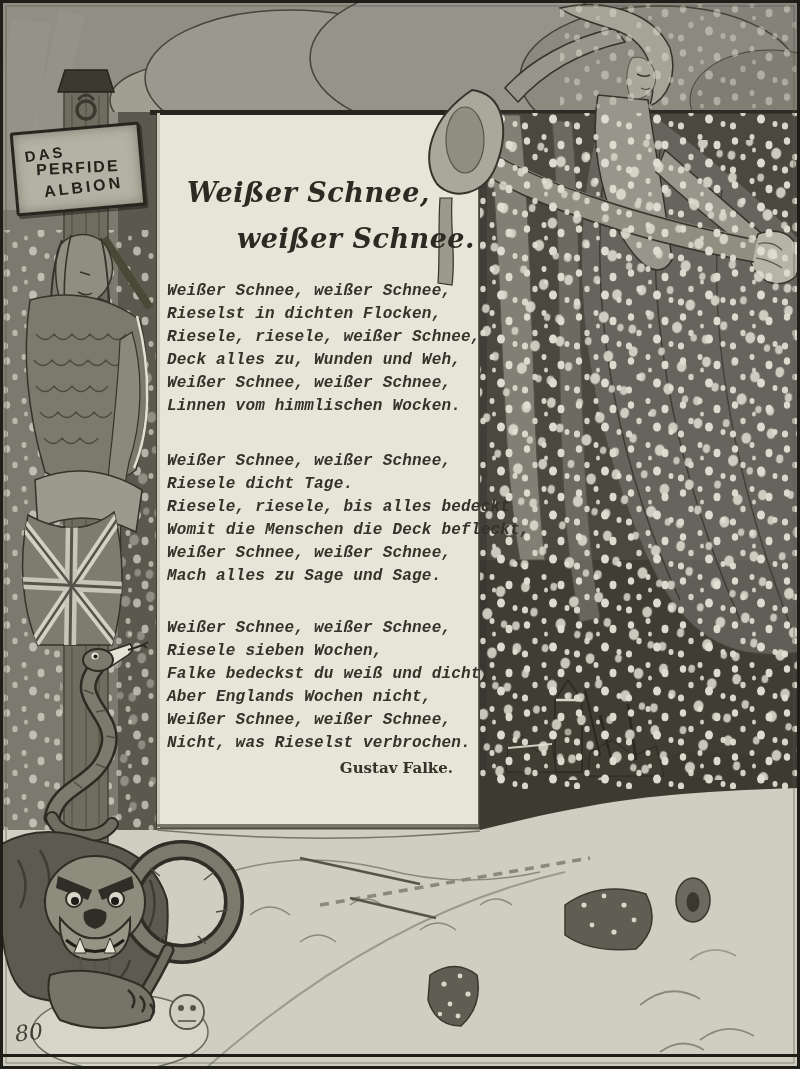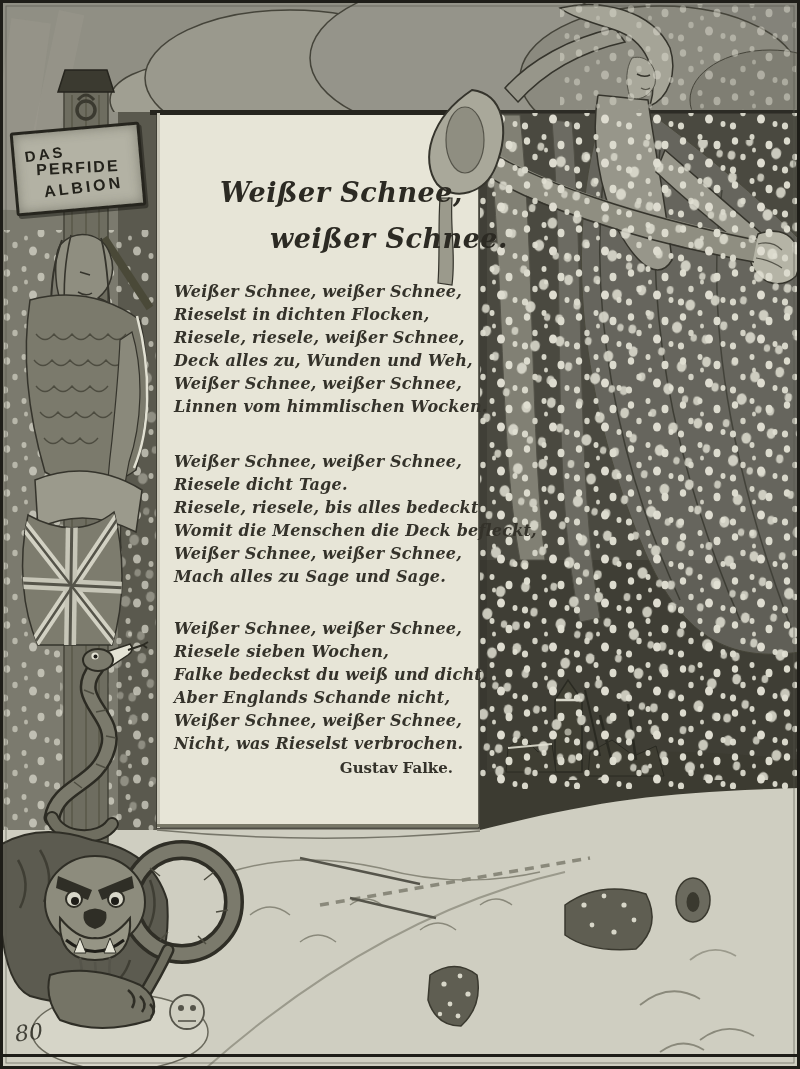--- a/index.html
+++ b/index.html
@@ -2,25 +2,25 @@
 <html><head>
 <meta charset="utf-8">
 <style>
   html,body{margin:0;padding:0;background:#1a1a17;}
   .page{position:relative;width:800px;height:1069px;overflow:hidden;background:#908f84;
         font-family:"DejaVu Serif",serif;}
   .bg{position:absolute;left:0;top:0;width:800px;height:1069px;}
   
   .panel-text{position:absolute;left:157px;top:113px;width:322px;height:715px;color:#312f28;}
   .title-line{position:absolute;font-size:27px;font-weight:bold;font-style:italic;
-              letter-spacing:.5px;white-space:nowrap;color:#2c2a23;margin-left:33px;}
+              letter-spacing:.5px;white-space:nowrap;color:#2c2a23;}
   .t1{left:30px;top:64px;}
   .t2{left:80px;top:110px;}
-  .stanza{position:absolute;left:17px;font-size:16px;font-weight:bold;font-style:italic;
-          line-height:23px;letter-spacing:.2px;white-space:nowrap;color:#34322a;}
+  .stanza{position:absolute;left:10px;font-size:16px;font-weight:bold;font-style:italic;
+          line-height:23px;letter-spacing:.2px;white-space:nowrap;color:#34322a;font-family:Liberation Mono, monospace;}
   .s1{top:167px;}.s2{top:337px;}.s3{top:504px;}
   .author{position:absolute;right:26px;top:646px;font-size:15px;font-weight:bold;
           color:#34322a;}
   
   .sign{position:absolute;left:13px;top:127px;width:130px;height:84px;box-sizing:border-box;
         background:#b3b2a4;border:3px solid #26251e;border-radius:3px;
         transform:rotate(-5deg);box-shadow:2px 3px 0 rgba(25,25,20,.5), inset 0 0 12px rgba(55,55,45,.4);
         display:flex;flex-direction:column;justify-content:center;gap:1px;padding:3px 5px;
         font-family:"Liberation Sans",sans-serif;font-weight:bold;color:#23221b;}
   .sign span{display:block;line-height:1.15;}
@@ -285,21 +285,21 @@
       <div>Riesele, riesele, bis alles bedeckt</div>
       <div>Womit die Menschen die Deck befleckt,</div>
       <div>Weißer Schnee, weißer Schnee,</div>
       <div>Mach alles zu Sage und Sage.</div>
     </div>
 
     <div class="stanza s3">
       <div>Weißer Schnee, weißer Schnee,</div>
       <div>Riesele sieben Wochen,</div>
       <div>Falke bedeckst du weiß und dicht,</div>
-      <div>Aber Englands Schande nicht,</div>
+      <div>Aber Englands Wochen nicht,</div>
       <div>Weißer Schnee, weißer Schnee,</div>
       <div>Nicht, was Rieselst verbrochen.</div>
     </div>
 
     <div class="author">Gustav Falke.</div>
   </div>
 
   <span class="pagenum">80</span>
 
 </div>

